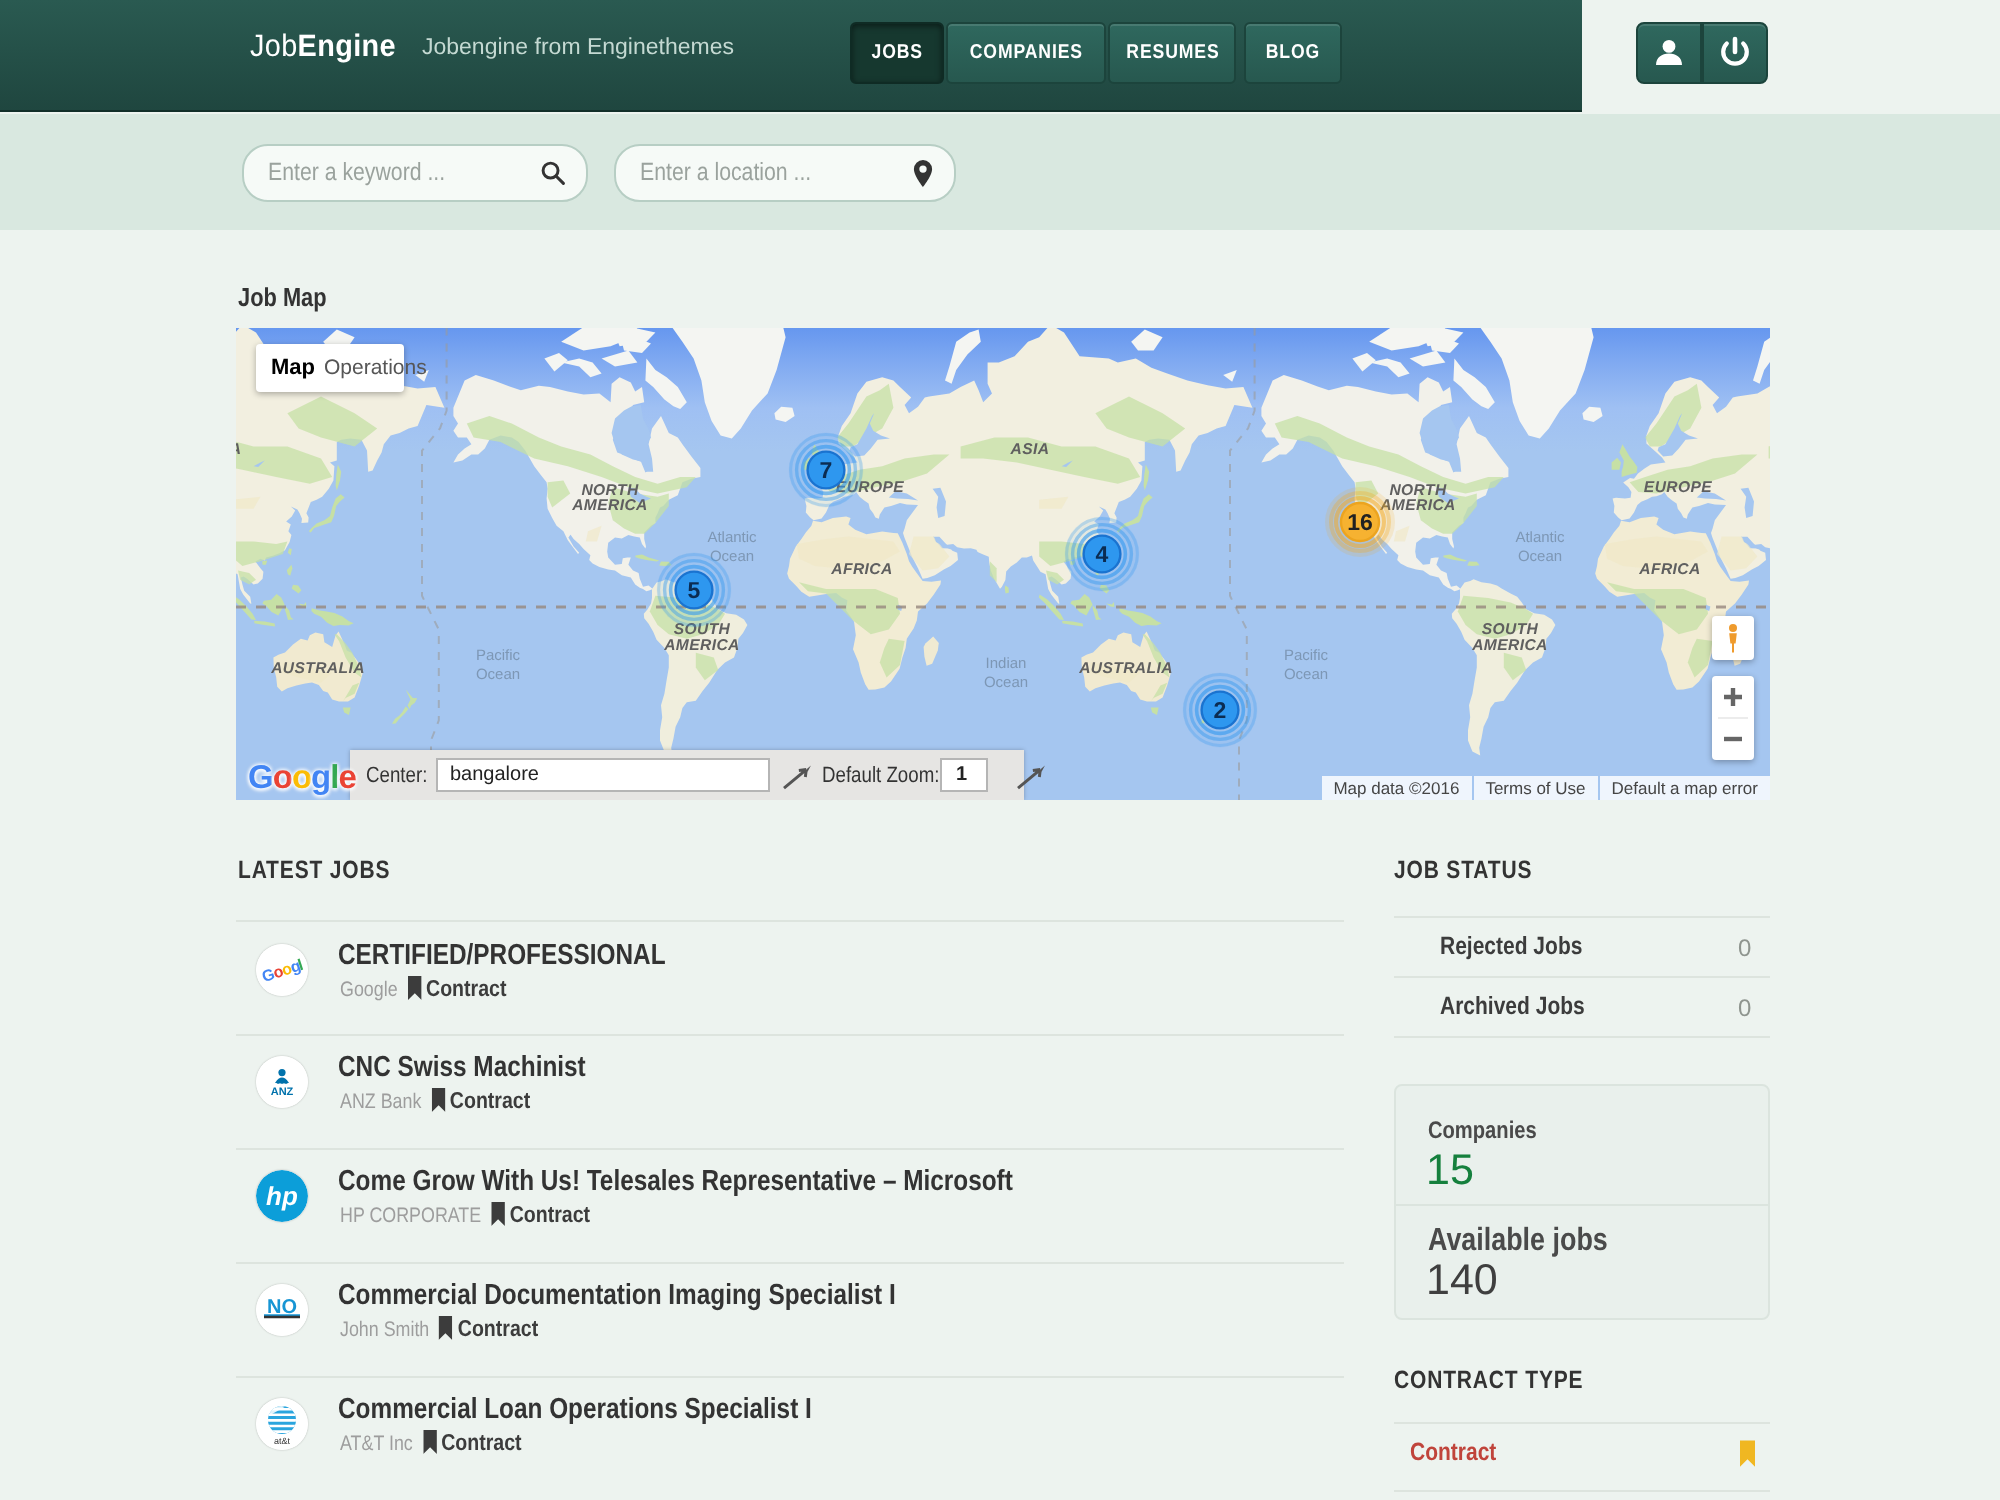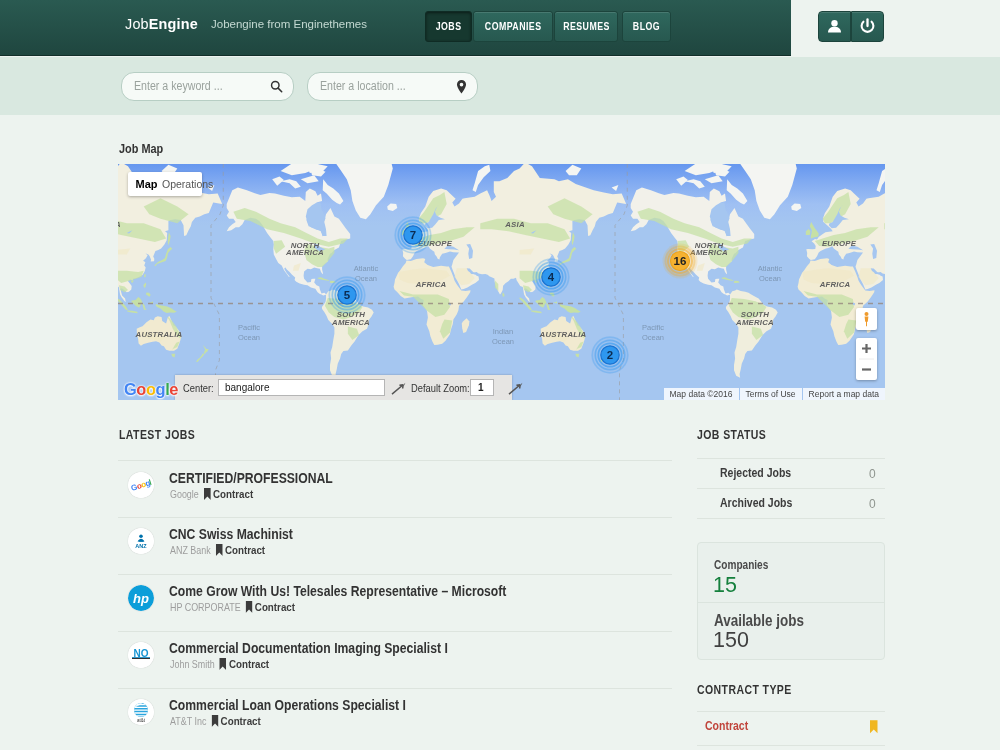--- a/index.html
+++ b/index.html
@@ -231,21 +231,21 @@
 <span style="position:absolute;left:236px;top:6.5px;font-size:11px;color:#333"><span style="display:inline-block;transform:scaleX(.85);transform-origin:0 50%;white-space:nowrap">Default Zoom:</span></span>
 <span style="position:absolute;left:295px;top:4px;width:24px;height:17px;background:#fff;border:1px solid #b5b5b5;font-size:10px;color:#222;line-height:16px;padding-left:7px;font-weight:bold">1</span>
 <svg width="15" height="13" viewBox="0 0 16 14" style="position:absolute;left:333px;top:7px">
         <path d="M1 13L13 3M13 3l-4 0.5M13 3l-0.5 4" stroke="#555" stroke-width="1.6" fill="none"></path>
         <path d="M13 3l2.5-2.2-1.8 3.4z" fill="#555"></path>
       </svg>
 </div>
 <div style="position:absolute;left:6px;top:216px;font-size:16.5px;font-weight:bold;letter-spacing:-.5px;text-shadow:0 0 2px #fff,0 0 2px #fff,0 1px 2px #fff">
 <span style="color:#4285f4">G</span><span style="color:#ea4335">o</span><span style="color:#fbbc05">o</span><span style="color:#4285f4">g</span><span style="color:#34a853">l</span><span style="color:#ea4335">e</span></div>
 <div style="position:absolute;right:0;bottom:0;height:12px;font-size:8.5px;color:#454545;line-height:12px">
-<span style="background:rgba(255,255,255,.82);padding:0 6px;display:inline-block;height:12px">Map data ©2016</span><span style="background:rgba(255,255,255,.82);padding:0 6px;display:inline-block;height:12px;margin-left:1px">Terms of Use</span><span style="background:rgba(255,255,255,.82);padding:0 6px;display:inline-block;height:12px;margin-left:1px">Report a map data</span></div>
+<span style="background:rgba(255,255,255,.82);padding:0 6px;display:inline-block;height:12px">Map data ©2016</span><span style="background:rgba(255,255,255,.82);padding:0 6px;display:inline-block;height:12px;margin-left:1px">Terms of Use</span><span style="background:rgba(255,255,255,.82);padding:0 6px;display:inline-block;height:12px;margin-left:1px">Default a map error</span></div>
 </div>
 
 <div class="h6" style="position:absolute;left:119px;top:428px;letter-spacing:.5px"><span class="cx">LATEST JOBS</span></div>
 <div class="divl" style="left:118px;top:460px;width:554px"></div>
 <div class="logo-c" style="left:128px;top:472px"><svg width="26" height="26" viewBox="0 0 26 26">
       <circle cx="13" cy="13" r="13" fill="#fff"></circle>
       <g font-family="Liberation Sans,sans-serif" font-size="8" font-weight="bold" transform="rotate(-18 13 13)">
         <text x="2.5" y="16" fill="#4285f4">G</text>
         <text x="8.5" y="16" fill="#ea4335">o</text>
         <text x="13" y="16" fill="#fbbc05">o</text>
@@ -315,21 +315,21 @@
 <div class="sval" style="left:869px;top:467px">0</div>
 <div class="divl" style="left:697px;top:488px;width:188px"></div>
 <div class="srow" style="left:720px;top:496px"><span class="cx">Archived Jobs</span></div>
 <div class="sval" style="left:869px;top:497px">0</div>
 <div class="divl" style="left:697px;top:518px;width:188px"></div>
 <div id="statbox">
  <div style="position:absolute;left:16px;top:15px;font-size:12px;font-weight:bold;color:#4a4a4a;white-space:nowrap"><span class="cx">Companies</span></div>
  <div style="position:absolute;left:15px;top:30px;font-size:21.5px;color:#15803d">15</div>
  <div style="position:absolute;left:0;top:59px;width:186px;height:1px;background:#dbe4de"></div>
  <div style="position:absolute;left:16px;top:69px;font-size:16px;font-weight:bold;color:#4a4a4a;white-space:nowrap"><span class="cx">Available jobs</span></div>
- <div style="position:absolute;left:15px;top:85px;font-size:21.5px;color:#3f3f3f">150</div>
+ <div style="position:absolute;left:15px;top:85px;font-size:21.5px;color:#3f3f3f">140</div>
 </div>
 <div class="h6" style="position:absolute;left:697px;top:683px;letter-spacing:.5px"><span class="cx">CONTRACT TYPE</span></div>
 <div class="divl" style="left:697px;top:711px;width:188px"></div>
 <div style="position:absolute;left:705px;top:719px;font-size:12.5px;font-weight:bold;color:#c0443b"><span class="cx">Contract</span></div>
 <svg width="7.5" height="13.5" viewBox="0 0 8 14" style="position:absolute;left:870px;top:720px">
     <path d="M0 0h8v14L4 10 0 14z" fill="#f0b722"></path>
   </svg>
 <div class="divl" style="left:697px;top:745px;width:188px"></div>
 
 </body></html>

